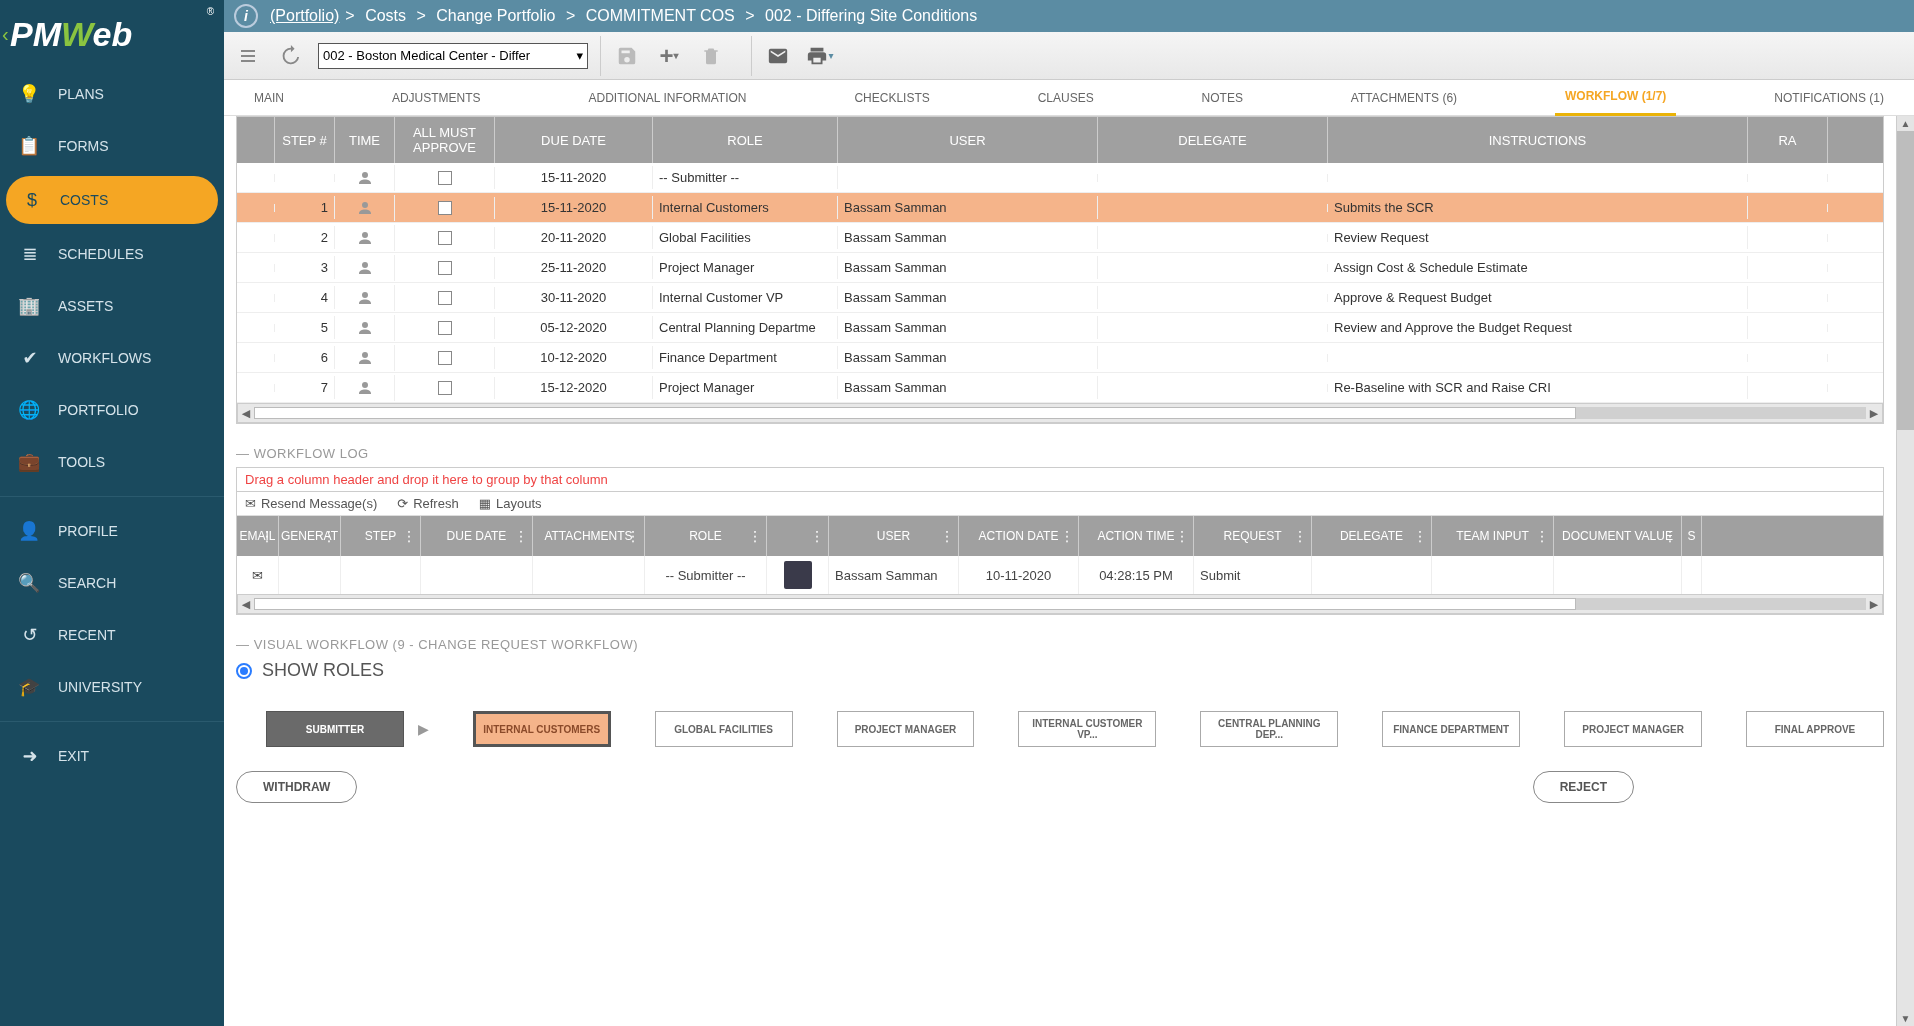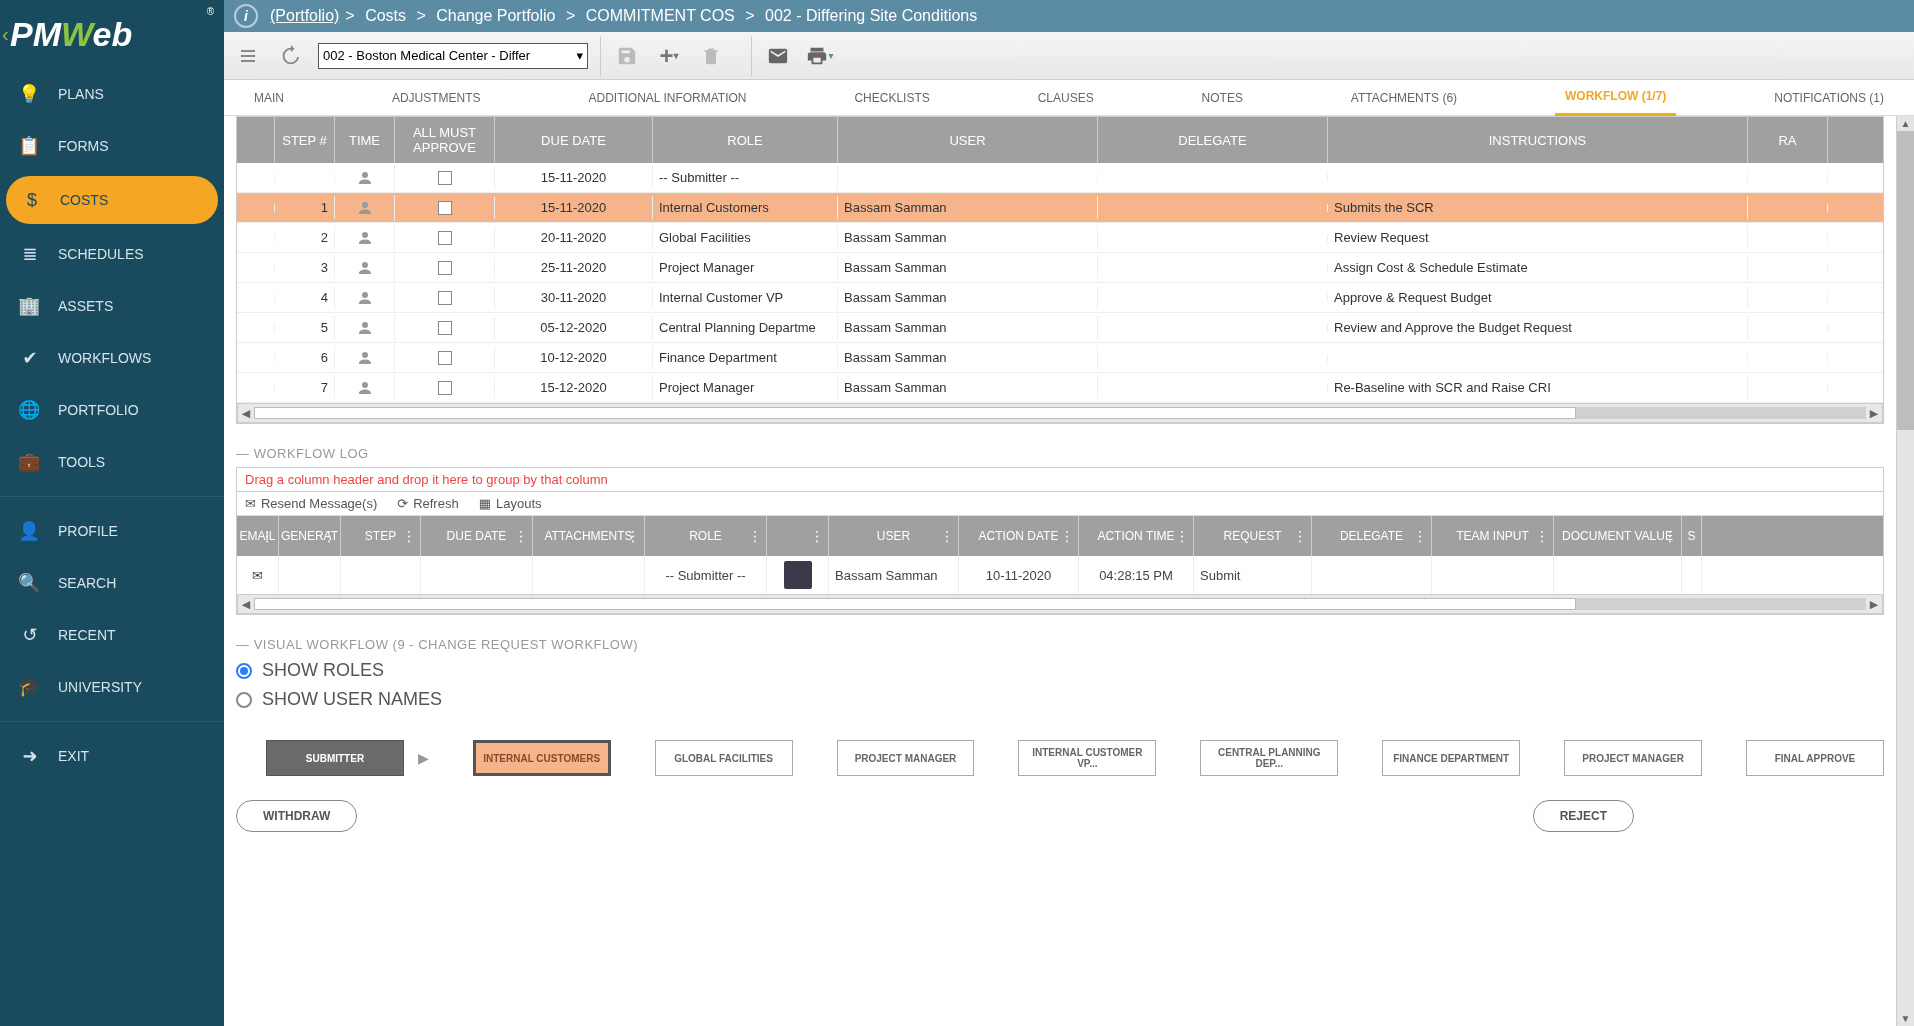--- a/index.html
+++ b/index.html
@@ -481,24 +481,20 @@
             </div>
             <span class="arrow">▶</span>
       </div>
     </div>
 
     <div class="section-title">VISUAL WORKFLOW (9 - CHANGE REQUEST WORKFLOW)</div>
     <div class="radio-row">
       <span class="radio checked"></span>
       <span>SHOW ROLES</span>
     </div>
-    <div class="radio-row">
-      <span class="radio"></span>
-      <span>SHOW USER NAMES</span>
-    </div>
 
     <div class="wf-nodes" id="wf-nodes">
           <div class="wf-node dark">SUBMITTER</div>
           <span class="wf-arrow">▶</span>
           <div class="wf-node active">INTERNAL CUSTOMERS</div>
           <div class="wf-node">GLOBAL FACILITIES</div>
           <div class="wf-node">PROJECT MANAGER</div>
           <div class="wf-node">INTERNAL CUSTOMER VP...</div>
           <div class="wf-node">CENTRAL PLANNING DEP...</div>
           <div class="wf-node">FINANCE DEPARTMENT</div>

